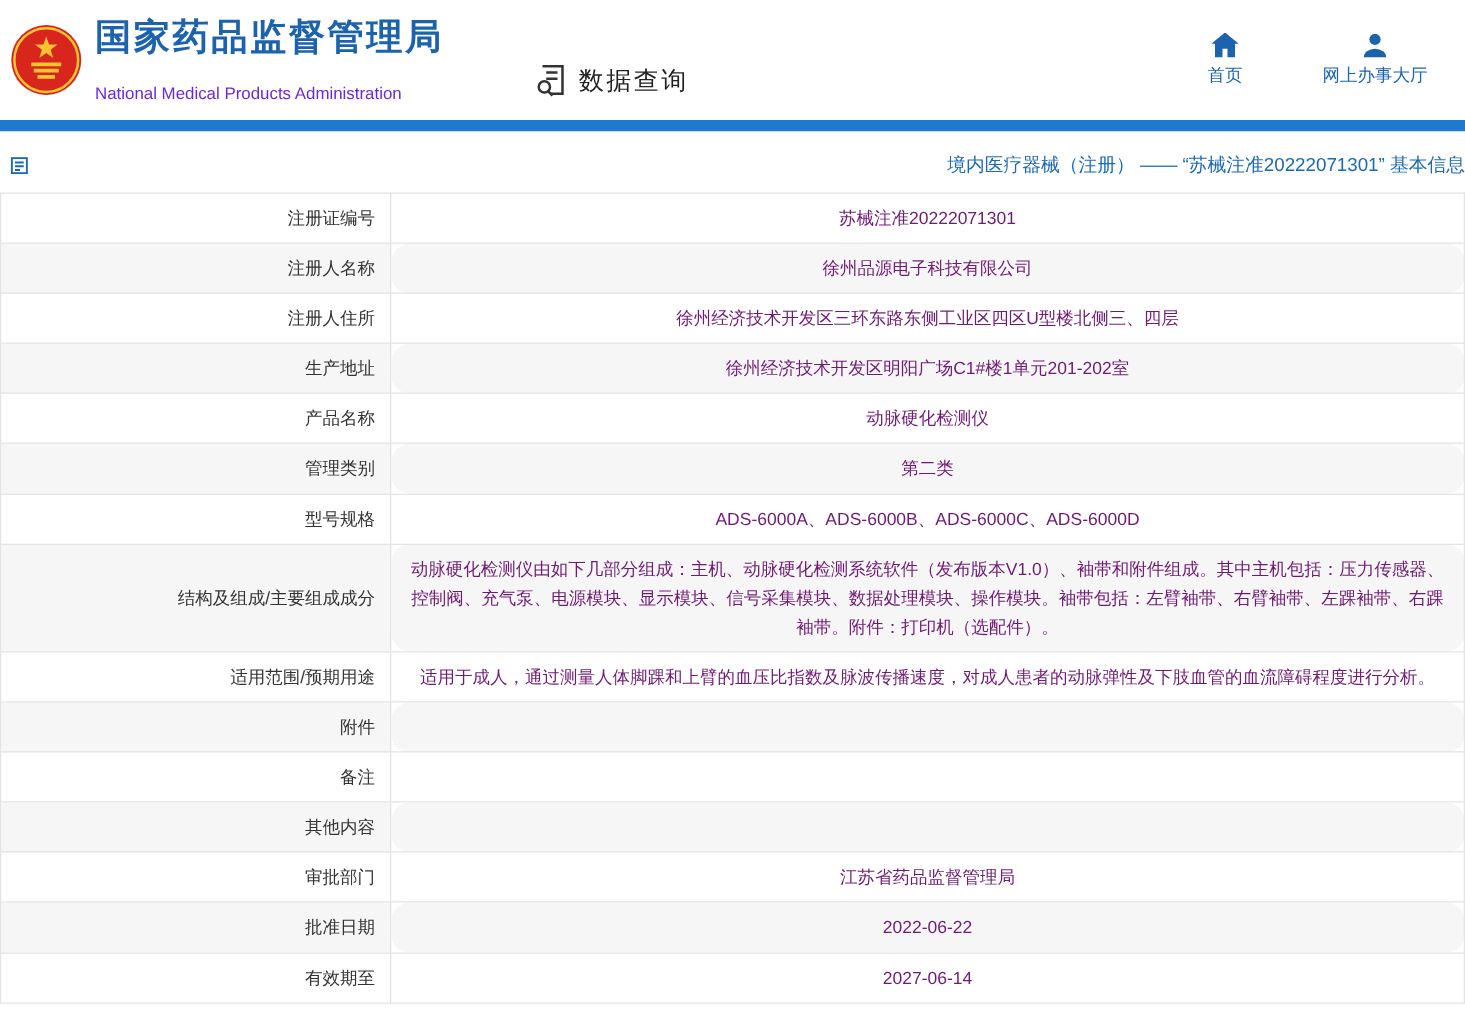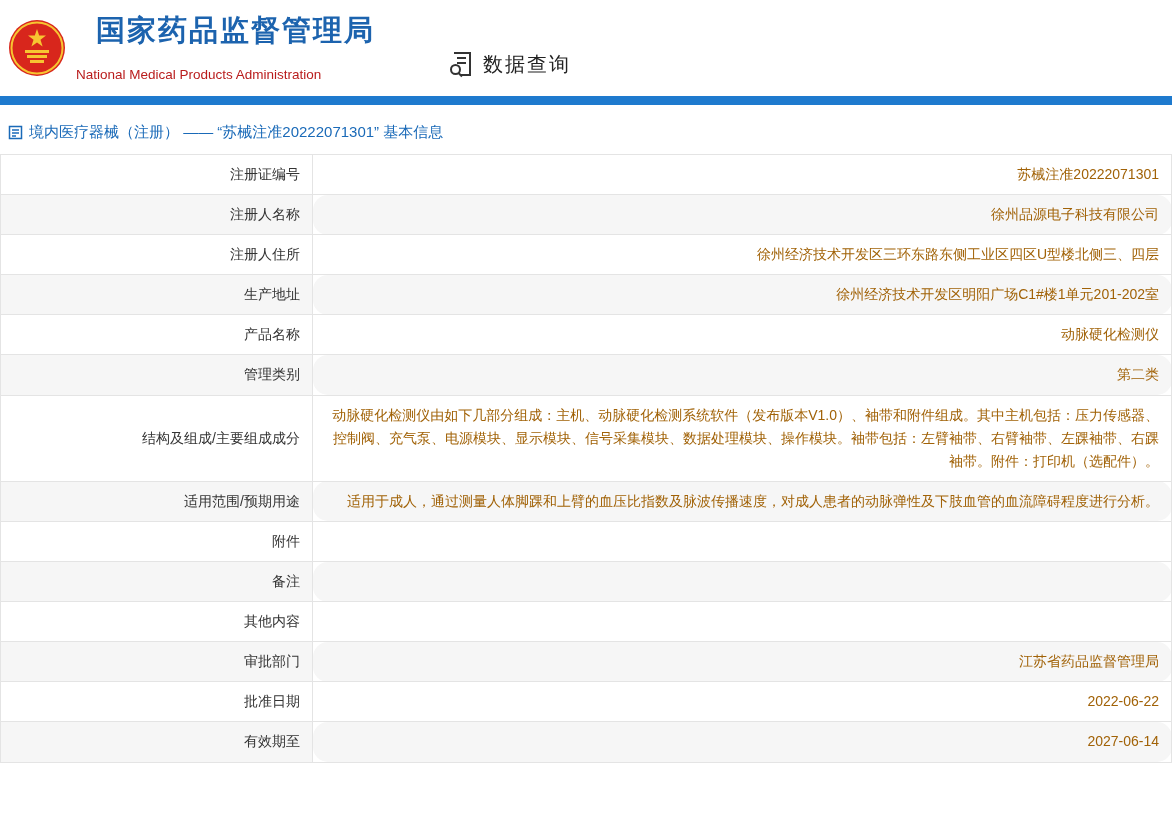--- a/index.html
+++ b/index.html
@@ -21,25 +21,24 @@
     background: #fff;
   }
   .brand { display: flex; align-items: center; gap: 10px; cursor: pointer; }
   .emblem { width: 58px; height: 58px; flex: 0 0 auto; }
   .brand-text { display: flex; flex-direction: column; line-height: 1.15; }
   .brand-cn {
     font-size: 29px;
     font-weight: bold;
     color: #1c63ae;
     letter-spacing: 2px;
-    margin-left: 20px;
   }
   .brand-en {
     font-size: 13.5px;
-    color: #b91c1c;
+    color: #6d28d9;
     margin-top: 20px;
   }
   .section-entry {
     display: flex;
     align-items: center;
     gap: 8px;
     margin-left: 72px;
     cursor: pointer;
     margin-top: 32px;
   }
@@ -69,20 +68,21 @@
   .blue-bar { height: 9px; background: #1e7ace; width: 100%; }
 
   
   .breadcrumb {
     display: flex;
     align-items: center;
     gap: 6px;
     padding: 18px 0 12px 8px;
     color: #1a6ab8;
     font-size: 15px;
+    justify-content: space-between;
   }
 
   
   table.info-table {
     width: 100%;
     border-collapse: collapse;
     table-layout: fixed;
   }
   .info-table td {
     border: 1px solid #e4e4e4;
@@ -91,21 +91,21 @@
     vertical-align: middle;
     line-height: 1.65;
     word-break: break-all;
     margin-left: 38px;
   }
   .info-table td.label {
     width: 312px;
     text-align: right;
     color: #333;
   }
-  .info-table td.value { text-align: right; color: #a16207; border-radius: 15px; }
+  .info-table td.value { text-align: center; color: #701a75; border-radius: 15px; }
   .info-table tbody tr:nth-child(even) { background: #f6f6f6; }
   .icon-svg { display: block; }
 </style>
 </head>
 <body>
 
 <div class="topbar">
   <div class="brand">
     <span class="emblem">
       <svg class="icon-svg" width="58" height="58" viewBox="0 0 58 58">
@@ -129,20 +129,39 @@
         <path d="M7 3 h16 v22 h-10"></path>
         <line x1="10" y1="8" x2="19" y2="8"></line>
         <line x1="10" y1="13" x2="19" y2="13"></line>
         <circle cx="8.5" cy="19.5" r="4.5"></circle>
         <line x1="11.5" y1="23" x2="15" y2="26.5"></line>
       </svg>
     </span>
     <span class="label">数据查询</span>
   </div>
 
+  <div class="top-nav">
+    <div class="nav-item">
+      <span>
+        <svg class="icon-svg" width="22" height="20" viewBox="0 0 22 20" fill="#1c63ae">
+          <path d="M11 0 L22 9 H19 V20 H13 V13 H9 V20 H3 V9 H0 Z"></path>
+        </svg>
+      </span>
+      <span>首页</span>
+    </div>
+    <div class="nav-item">
+      <span>
+        <svg class="icon-svg" width="20" height="20" viewBox="0 0 20 20" fill="#1c63ae">
+          <circle cx="10" cy="5.5" r="4.5"></circle>
+          <path d="M1 20 a9 7 0 0 1 18 0 Z"></path>
+        </svg>
+      </span>
+      <span>网上办事大厅</span>
+    </div>
+  </div>
 </div>
 
 <div class="blue-bar"></div>
 
 <div class="breadcrumb">
   <span>
     <svg class="icon-svg" width="15" height="15" viewBox="0 0 15 15" fill="none" stroke="#1a6ab8" stroke-width="1.5">
       <rect x="1.5" y="1.5" width="12" height="12"></rect>
       <line x1="4" y1="5" x2="11" y2="5"></line>
       <line x1="4" y1="8" x2="11" y2="8"></line>
@@ -172,20 +191,24 @@
     </tr>
     <tr>
       <td class="label">产品名称</td>
       <td class="value">动脉硬化检测仪</td>
     </tr>
     <tr>
       <td class="label">管理类别</td>
       <td class="value">第二类</td>
     </tr>
     <tr>
+      <td class="label">型号规格</td>
+      <td class="value">ADS-6000A、ADS-6000B、ADS-6000C、ADS-6000D</td>
+    </tr>
+    <tr>
       <td class="label">结构及组成/主要组成成分</td>
       <td class="value">动脉硬化检测仪由如下几部分组成：主机、动脉硬化检测系统软件（发布版本V1.0）、袖带和附件组成。其中主机包括：压力传感器、控制阀、充气泵、电源模块、显示模块、信号采集模块、数据处理模块、操作模块。袖带包括：左臂袖带、右臂袖带、左踝袖带、右踝袖带。附件：打印机（选配件）。</td>
     </tr>
     <tr>
       <td class="label">适用范围/预期用途</td>
       <td class="value">适用于成人，通过测量人体脚踝和上臂的血压比指数及脉波传播速度，对成人患者的动脉弹性及下肢血管的血流障碍程度进行分析。</td>
     </tr>
     <tr>
       <td class="label">附件</td>
       <td class="value"></td>

